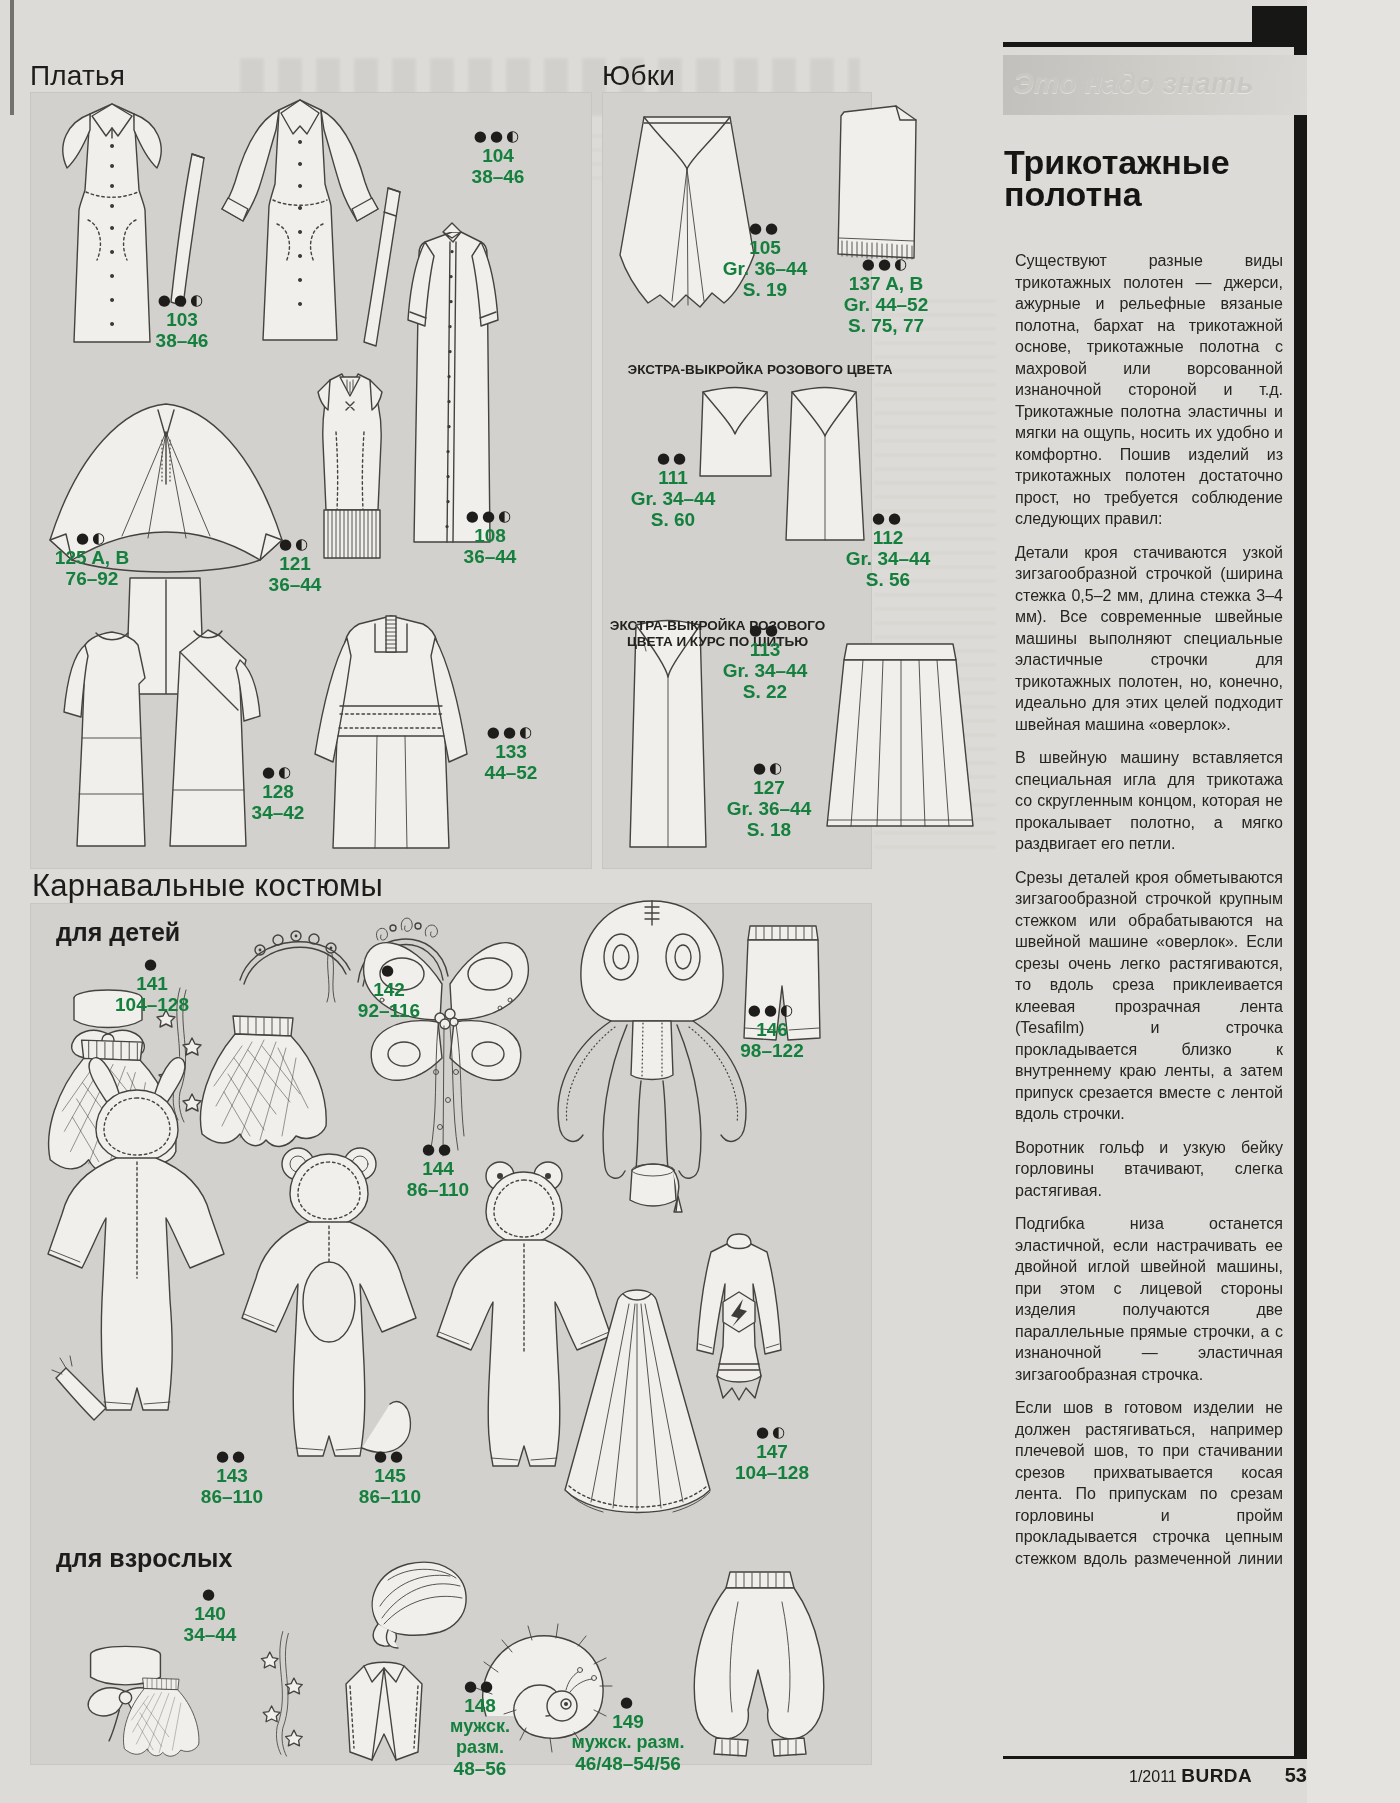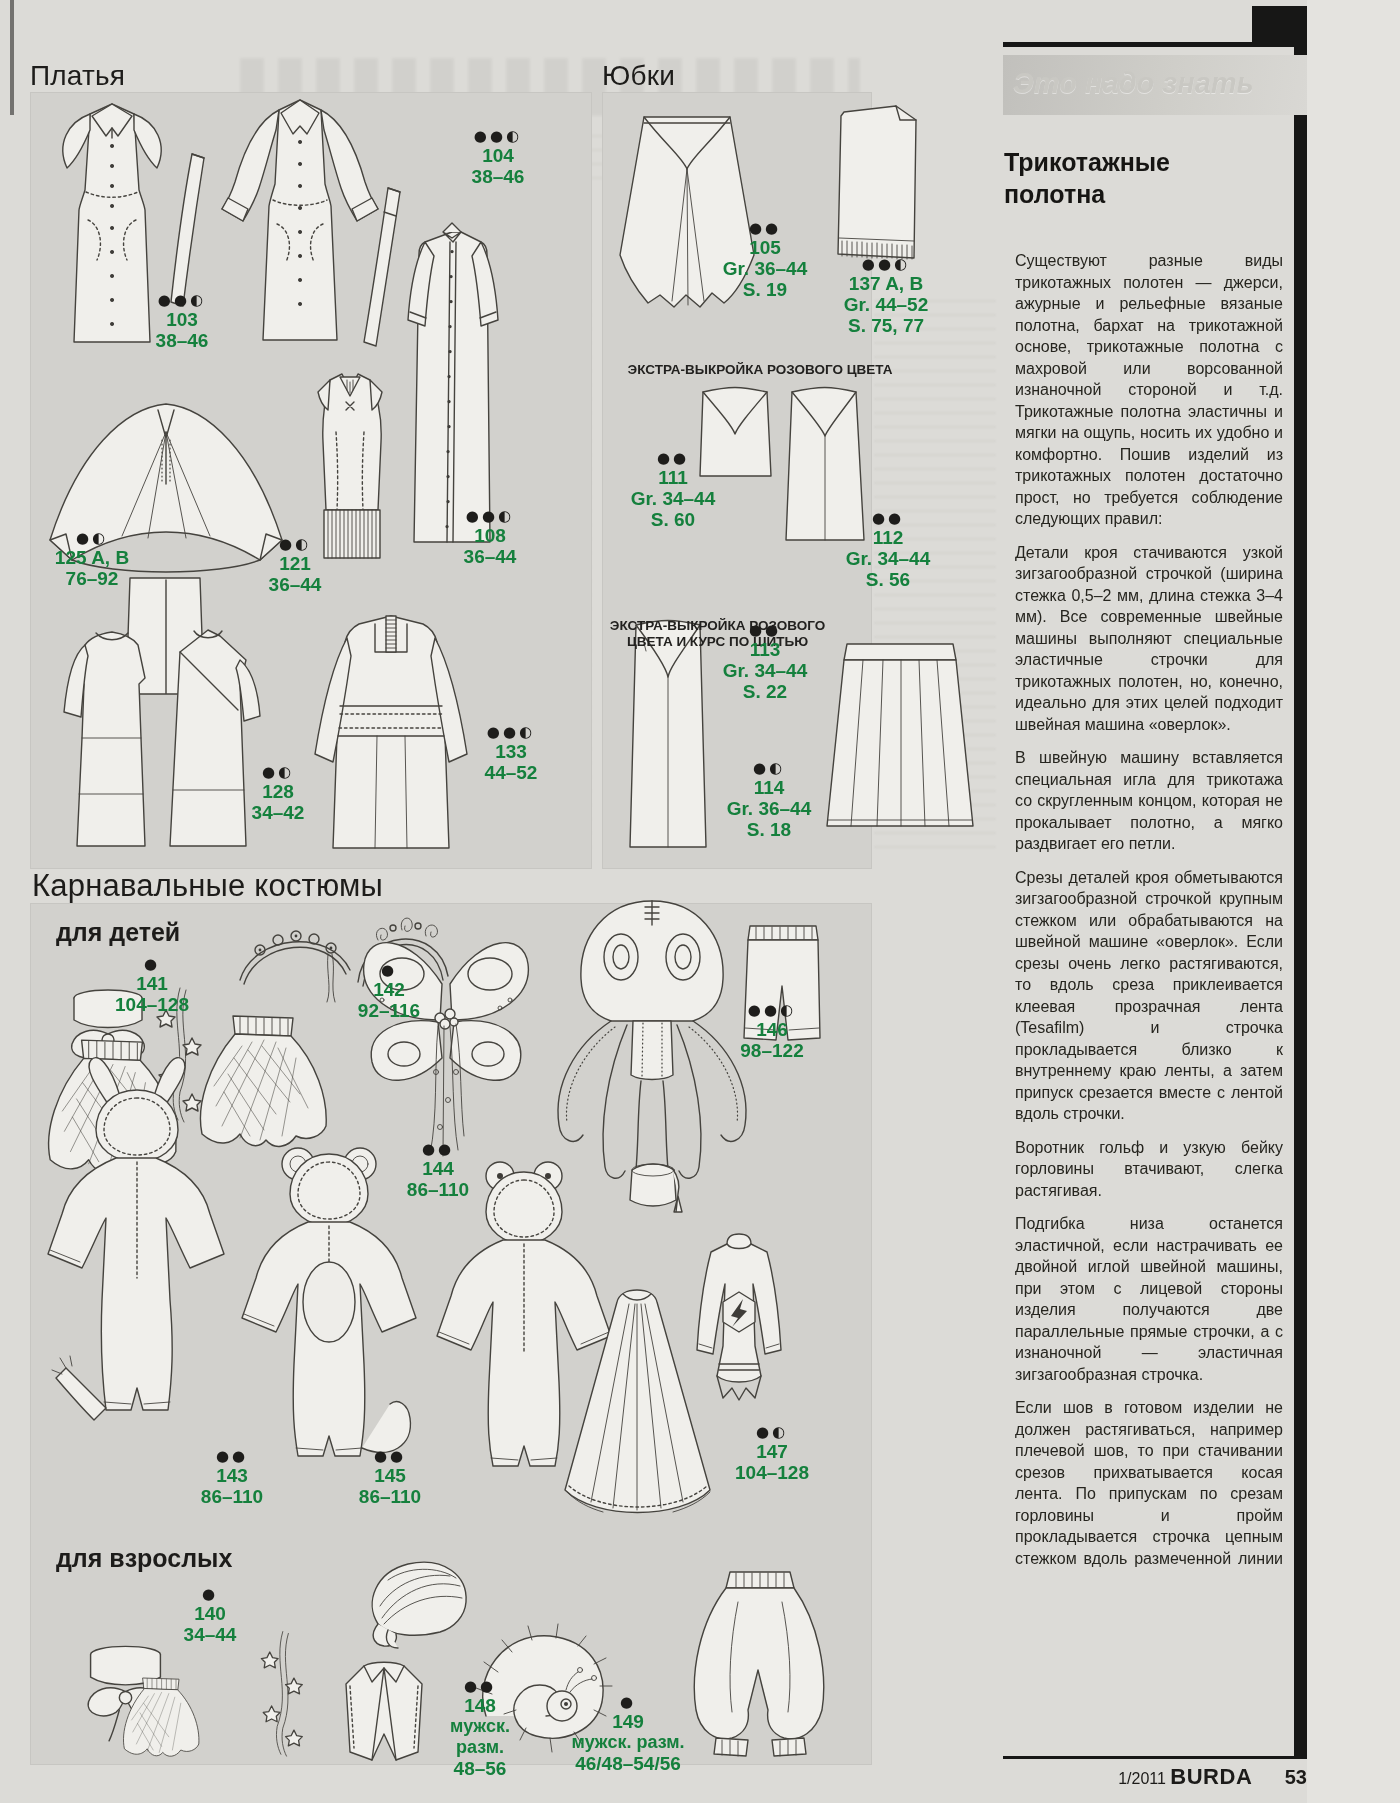--- a/index.html
+++ b/index.html
@@ -11,32 +11,32 @@
   .sub-head{position:absolute;font-weight:700;color:#1d1c1a;text-align:right;}
   .plabel{position:absolute;text-align:center;line-height:21px;}
   .plabel .dots{font-family:"DejaVu Sans",sans-serif;font-size:15px;letter-spacing:3px;color:#1e1d1b;line-height:17px;}
   .plabel .pnum,.plabel .psize,.plabel .pnote{font-weight:700;font-size:19px;color:#15803d;}
   .plabel .pnote{font-size:18px;}
   .xlabel{position:absolute;text-align:center;font-weight:700;font-size:13.5px;color:#22211f;line-height:16px;}
   .banner{position:absolute;left:1003px;top:55px;width:304px;height:60px;
           background:linear-gradient(100deg,#c1c0bc,#cfcec9 55%,#d9d8d4);}
   .banner span{position:absolute;left:10px;top:12px;font-style:italic;font-weight:700;font-size:29px;
           color:#c9c8c3;text-shadow:0 1px 0 rgba(255,255,255,.45);}
-  .art-title{position:absolute;left:1004px;top:146px;width:220px;font-weight:700;font-size:25px;line-height:32px;color:#161513;}
+  .art-title{position:absolute;left:1004px;top:146px;width:220px;font-weight:700;font-size:34px;line-height:32px;color:#161513;}
   .art-body{position:absolute;left:1003px;top:238px;width:292px;height:1330px;overflow:hidden;
             font-size:16px;line-height:21.5px;text-align:justify;color:#26251f;}
   .art-body p{margin:12px;}
   .rule{position:absolute;background:#171716;}
   .ghost{position:absolute;opacity:.07;filter:blur(1.5px);
          background:repeating-linear-gradient(90deg,#55544f 0 24px,transparent 24px 38px);}
   .ghost.rows{opacity:.055;filter:blur(.8px);
          background:repeating-linear-gradient(180deg,#55544f 0 2px,transparent 2px 14px);}
   .footer{position:absolute;top:1764px;left:1000px;width:307px;text-align:right;color:#1c1b19;}
   .footer .iss{font-size:16px;font-weight:400;}
-  .footer .brand{font-size:22px;font-weight:700;letter-spacing:.5px;}
+  .footer .brand{font-size:19px;font-weight:700;letter-spacing:.5px;}
   .footer .pg{font-size:20px;font-weight:700;margin-left:28px;}
   svg.d{position:absolute;overflow:visible;}
   svg.d *{stroke:#45433e;stroke-width:1.4;fill:none;stroke-linecap:round;stroke-linejoin:round;}
   svg.d .f{fill:#f0efeb;}
   svg.d .w{fill:#eeede9;}
   svg.d .dash{stroke-dasharray:2.5 3;}
   svg.d .dot{stroke-dasharray:1 3;stroke-width:1.2;}
   svg.d .thin{stroke-width:.9;}
   svg.d .dark{fill:#3e3c38;stroke:none;}
 </style>
@@ -447,21 +447,21 @@
   <div class="psize">S. 56</div>
 </div>
 <div class="plabel" style="left:722px;top:622px;width:86px;">
   <div class="dots">●●</div>
   <div class="pnum">113</div>
   <div class="psize">Gr. 34–44</div>
   <div class="psize">S. 22</div>
 </div>
 <div class="plabel" style="left:726px;top:760px;width:86px;">
   <div class="dots">●◐</div>
-  <div class="pnum">114</div>
+  <div class="pnum">127</div>
   <div class="psize">Gr. 36–44</div>
   <div class="psize">S. 18</div>
 </div>
 
 <div class="plabel" style="left:108px;top:956px;width:88px;">
   <div class="dots">●</div>
   <div class="pnum">141</div>
   <div class="psize">104–128</div>
 </div>
 <div class="plabel" style="left:346px;top:962px;width:86px;">

